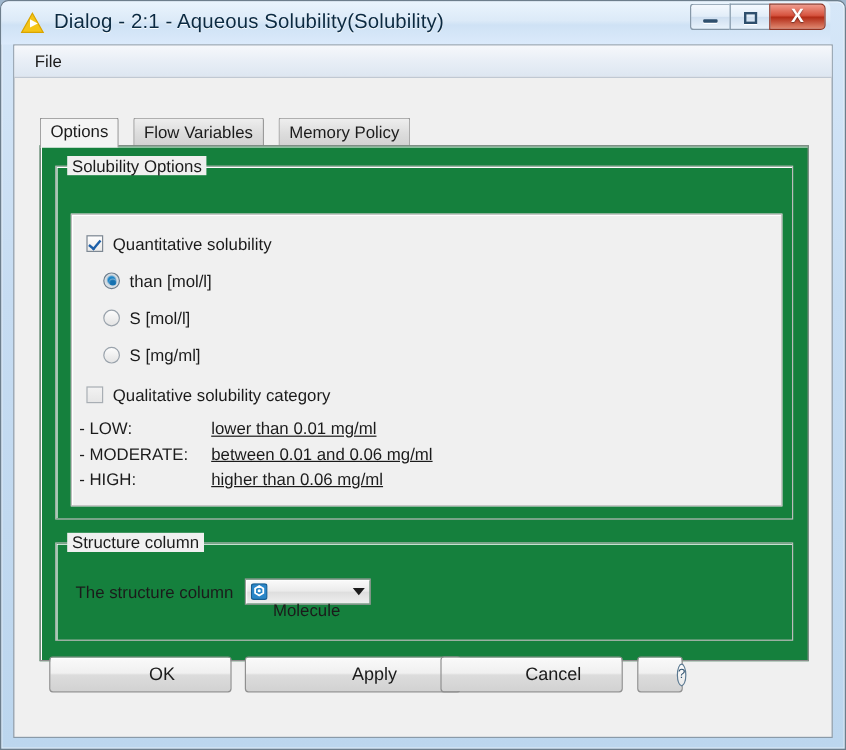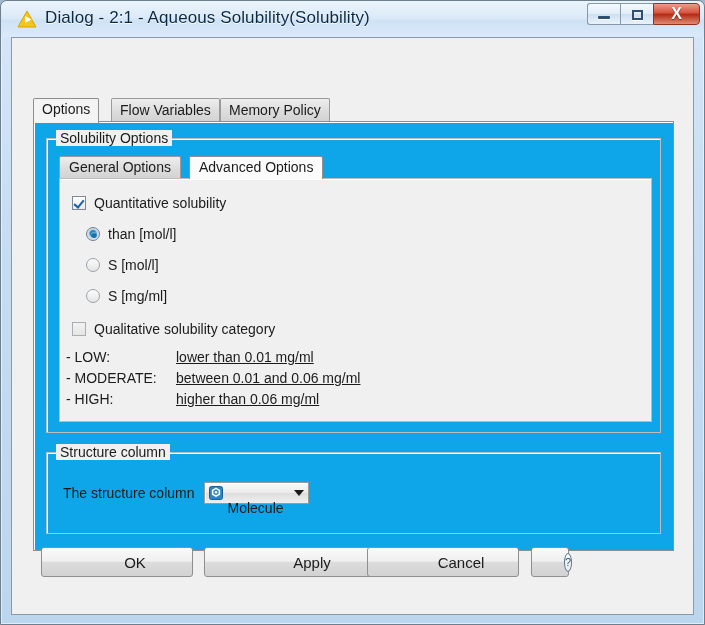--- a/index.html
+++ b/index.html
@@ -16,21 +16,21 @@
     box-sizing:border-box;
     border:1px solid #6d7e8c;
     border-radius:7px 7px 0 0;
     background:linear-gradient(180deg,#d6e7f8 0%,#c6dcf2 40%,#bcd6ee 100%);
     box-shadow:inset 0 0 0 1px rgba(255,255,255,.55);
     overflow:hidden;
   }
 
   
   .titlebar{
-    position:absolute;left:0;top:0;right:0;height:36px;
+    position:absolute;left:0;top:0;right:12px;height:36px;
     background:linear-gradient(180deg,#eaf4fd 0%,#dceaf8 45%,#cfe2f5 55%,#dbeafb 100%);
     border-radius:6px 6px 0 0;
   }
   .title-icon{
     position:absolute;left:16px;top:9px;width:20px;height:18px;
   }
   .title-text{
     position:absolute;left:44px;top:7px;
     font-size:17px;color:#0b2a42;
     letter-spacing:.1px;white-space:nowrap;
@@ -101,28 +101,28 @@
     white-space:nowrap;cursor:default;
   }
   .tab.active{
     background:#f4f4f4;
     border-color:#8e8e8e;
     z-index:3;
     padding-top:2px;height:25px;
   }
   #tab-options{left:0;}
   #tab-flow{left:78px;}
-  #tab-mem{left:187px;}
+  #tab-mem{left:199px;}
 
   
   .tabpanel{
     position:absolute;left:21px;top:83px;right:19px;height:430px;
     box-sizing:border-box;
     border:1px solid #8e8e8e;
-    background:#0ea5e9;
+    background:#15803d;
     box-shadow:inset 1px 1px 0 #ffffff;
   }
 
   
   .group{
     position:absolute;box-sizing:border-box;
     border:1px solid #bcbcbc;
     box-shadow:inset 1px 1px 0 #ffffff;
   }
   .group>.legend{
@@ -265,36 +265,35 @@
         <div class="glyph-max"></div>
       </div>
       <div class="wc close">
         <div class="glyph-close">X</div>
       </div>
     </div>
   </div>
 
   <div class="client">
 
+    <div class="menubar">
+      <div class="menu-item">File</div>
+    </div>
 
     <div class="tabstrip">
       <div class="tab active" id="tab-options">Options</div>
       <div class="tab" id="tab-flow">Flow Variables</div>
       <div class="tab" id="tab-mem">Memory Policy</div>
     </div>
 
     <div class="tabpanel">
 
       <div class="group" id="group-solubility">
         <div class="legend">Solubility Options</div>
 
-        <div class="inner-tabstrip">
-          <div class="itab" id="itab-general">General Options</div>
-          <div class="itab active" id="itab-advanced">Advanced Options</div>
-        </div>
 
         <div class="inner-panel">
 
           <div class="ctrl" style="left:12px;top:16px;">
             <span class="checkbox checked"></span>
             <span class="ctrl-label">Quantitative solubility</span>
           </div>
 
           <div class="ctrl" style="left:26px;top:47px;">
             <span class="radio selected"></span>

